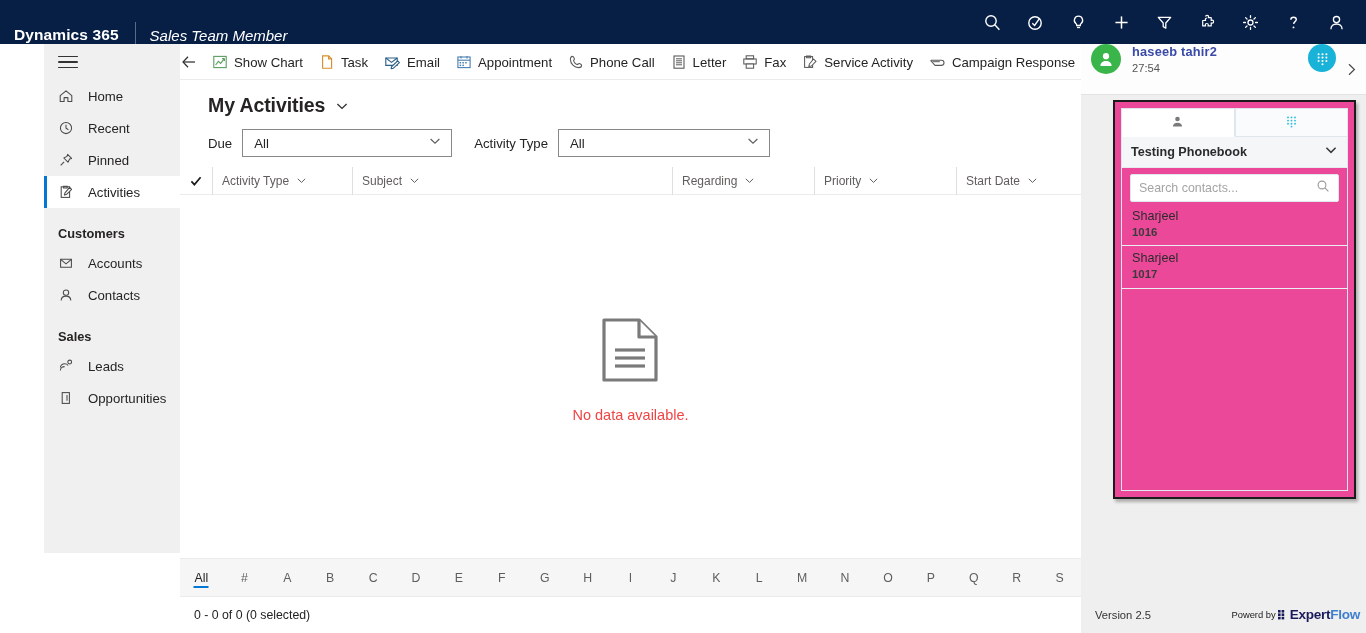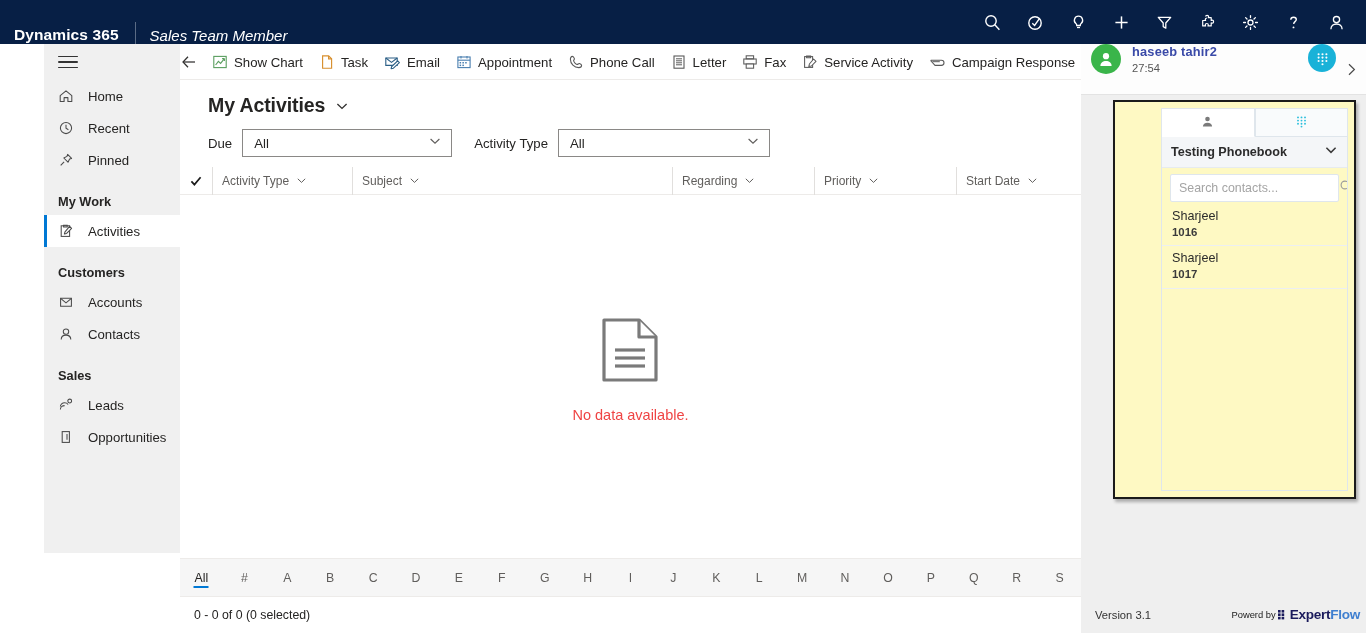--- a/index.html
+++ b/index.html
@@ -156,23 +156,23 @@
   .agent-name { font-size:12.8px; color:#3a4aa8; font-weight:600; letter-spacing:.2px;}
   .agent-timer { font-size:11.2px; color:#555; margin-top:1px; }
   .dialpad-btn {
     margin-left:auto; width:28px; height:28px; border-radius:50%; background:#19b2d8;
     display:flex; align-items:center; justify-content:center; flex:none; cursor:pointer;
   }
   .panel-expand { width:30px; display:flex; align-items:center; justify-content:center; cursor:pointer;}
 
   .phonebook {
     position:absolute; top:56px; left:32px; width:243px; height:399px;
-    background:#fef9c3; border:2px solid #1b1b1b;
+    background:#ec4899; border:2px solid #1b1b1b;
     box-shadow:2px 3px 3px rgba(0,0,0,.28);
-    display:flex; flex-direction:column;padding-left:40px;
+    display:flex; flex-direction:column;
   }
   .pb-inner {
     margin:6px; flex:1; border:1px solid #dfe6ec; display:flex; flex-direction:column;
     overflow:hidden;
   }
   .pb-tabs { display:flex; height:28px; flex:none; }
   .pb-tab {
     flex:1; display:flex; align-items:center; justify-content:center; cursor:pointer;
     border-bottom:1px solid #dfe6ec;
   }
@@ -318,21 +318,20 @@
           </svg>
       </span>
       <span>Pinned</span>
       <span class="chev">
         <svg width="13" height="13" viewBox="0 0 13 13">
             <path d="M2.6 4.7 6.5 8.5l3.9-3.8" fill="none" stroke="#4a4a4a" stroke-width="1.1"></path>
           </svg>
       </span>
     </div>
 
-    <div class="nav-group-title">My Work</div>
     <div class="nav-item selected">
       <span class="ico">
         <svg width="16" height="16" viewBox="0 0 16 16">
             <rect x="3.2" y="2.8" width="8.4" height="10.6" fill="none" stroke="#4a4a4a" stroke-width="1.05"></rect>
             <path d="M5.6 2.2h3.6v1.8H5.6z" fill="none" stroke="#4a4a4a" stroke-width="1.05"></path>
             <path d="M11.6 3.4 13.6 5.4 8.6 10.4 6.4 11 7 8.8z" fill="#fff" stroke="#4a4a4a" stroke-width="1.05" stroke-linejoin="round"></path>
           </svg>
       </span>
       <span>Activities</span>
     </div>
@@ -717,21 +716,21 @@
           <div class="pb-row">
             <div class="pb-name">Sharjeel</div>
             <div class="pb-ext">1017</div>
           </div>
         </div>
 
       </div>
     </div>
 
     <div class="pb-footer">
-      <div class="version">Version 3.1</div>
+      <div class="version">Version 2.5</div>
       <div class="powered">
         <span class="pw-txt">Powerd by</span>
         <span class="ef-grid">
           <svg width="11" height="11" viewBox="0 0 11 11">
               <g fill="#1b1b5c">
                 <rect x="0" y="1" width="2.6" height="2.6"></rect>
                 <rect x="3.6" y="1" width="2.6" height="2.6"></rect>
                 <rect x="0" y="4.4" width="2.6" height="2.6"></rect>
                 <rect x="3.6" y="4.4" width="2.6" height="2.6"></rect>
                 <rect x="0" y="7.8" width="2.6" height="2.6"></rect>

